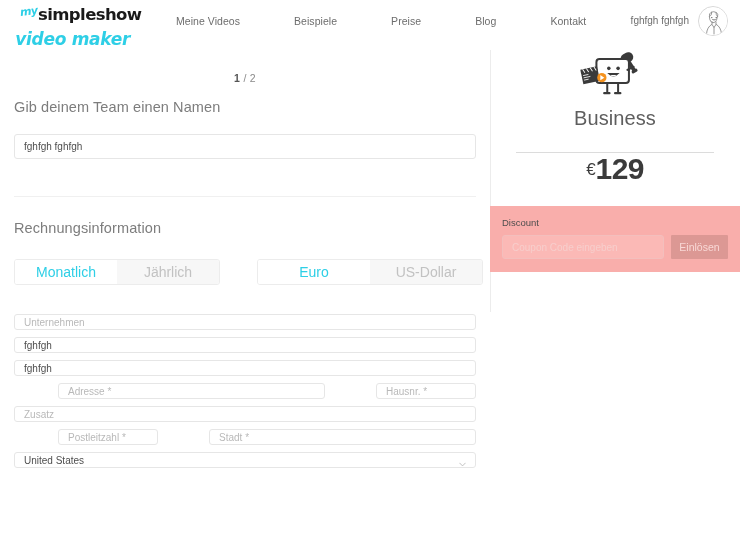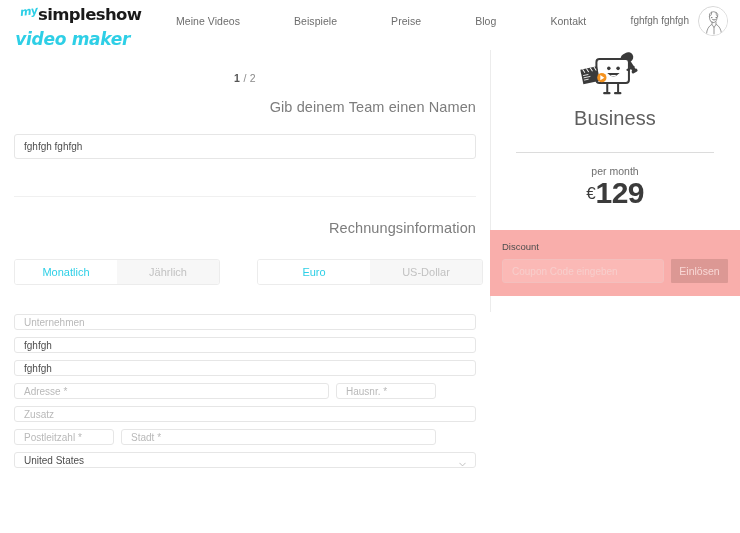--- a/index.html
+++ b/index.html
@@ -135,21 +135,21 @@
   .step-counter {
     text-align: center;
     font-size: 10.5px;
     color: #8a8a8a;
     margin-top: 31px;
     letter-spacing: 0.3px;
   }
   .step-counter b { color: #555; font-weight: bold; }
 
   .section-title {
-    text-align: right;
+    text-align: left;
     font-size: 14.5px;
     color: #7d7d7d;
     font-weight: normal;
     margin-top: 15px;
     letter-spacing: 0.1px;
   }
 
   
   .field {
     width: 100%;
@@ -191,40 +191,40 @@
     flex: 0 0 auto;
   }
   .toggle-group.monthly { width: 206px; }
   .toggle-group.currency { width: 226px; margin-left: 18px; }
   .toggle-btn {
     flex: 1;
     height: 24px;
     display: flex;
     align-items: center;
     justify-content: center;
-    font-size: 11px;
+    font-size: 14px;
     cursor: pointer;
     background: #fff;
     color: #bdbdbd;
     user-select: none;
   }
   .toggle-btn.active {
     color: #2ECFE6;
     background: #fff;
   }
   .toggle-btn.inactive {
     background: #f7f7f7;
     color: #c2c2c2;
   }
 
   
   .form-stack { margin-top: 29px; }
   .form-stack .field { margin-bottom: 7px; height: 16px; }
   .row { display: flex; gap: 7px; }
-  .row .field { margin-bottom: 7px; }
+  .row .field { margin-bottom: 7px; margin-left: 44px; }
   .f-address { width: 315px; }
   .f-housenr { width: 100px; }
   .f-zip { width: 100px; }
   .f-city { width: 315px; }
 
   .select-wrap { position: relative; }
   .select-wrap .chevron {
     position: absolute;
     right: 10px;
     top: 9px;
@@ -454,21 +454,20 @@
       </g>
 
       <circle cx="33" cy="37" r="6" fill="#F5921E"></circle>
       <path d="M31 33.6 L36.2 37 L31 40.4 Z" fill="#ffffff"></path>
     </svg>
 
     <h2 class="plan-name">Business</h2>
 
     <div class="plan-hr"></div>
 
-    <div class="plan-period">per month</div>
 
     <div class="plan-price">
       <span class="cur">€</span><span class="amt">129</span>
     </div>
 
     <div class="discount-box">
       <div class="discount-label">Discount</div>
       <div class="discount-row">
         <input class="coupon-input" type="text" placeholder="Coupon Code eingeben" style="">
         <button class="redeem-btn">Einlösen</button>

